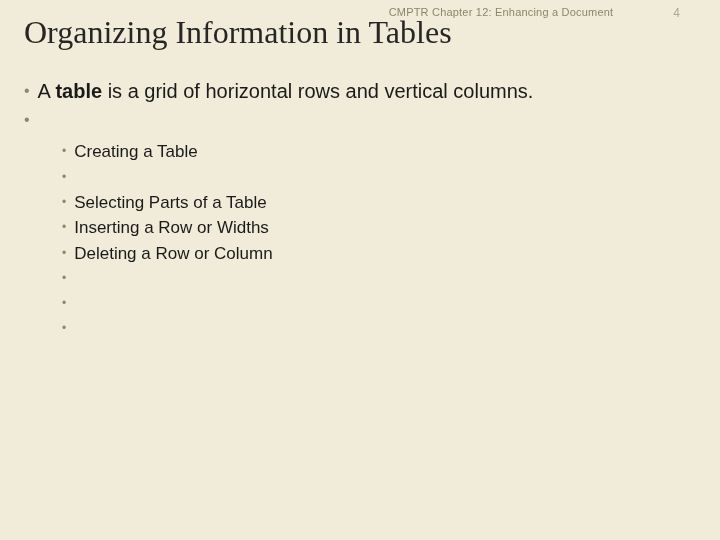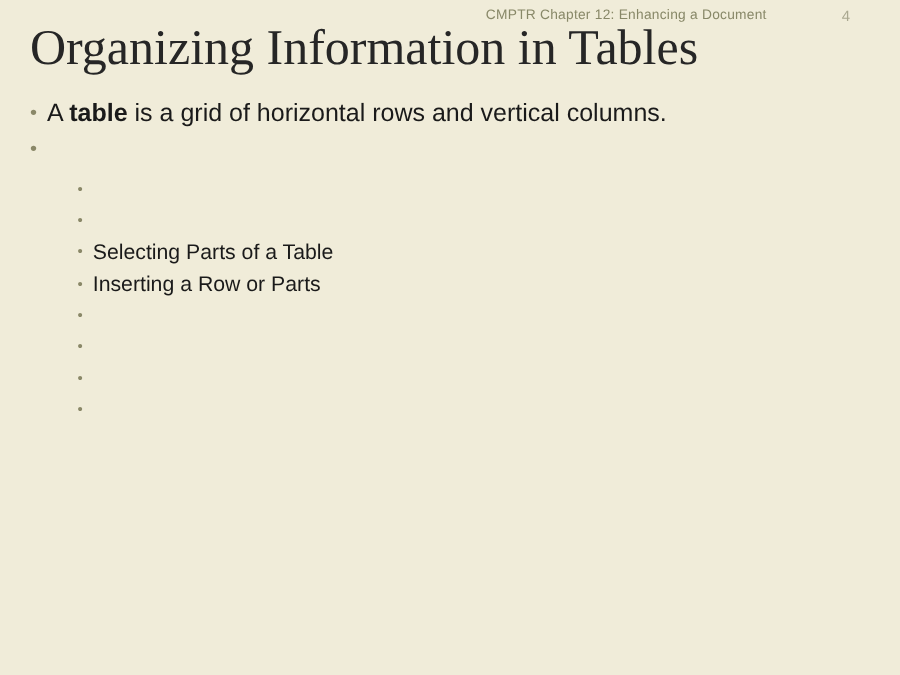--- a/index.html
+++ b/index.html
@@ -30,21 +30,21 @@
   }
   .header-line .pagenum {
     color: #aaa890;
     font-size: 12px;
   }
   .title {
     position: absolute;
     top: 14px;
     left: 24px;
     font-family: Georgia, 'Times New Roman', serif;
-    font-size: 40px;
+    font-size: 32px;
     font-weight: 400;
     color: #262626;
   }
   .content {
     position: absolute;
     top: 78px;
     left: 24px;
     right: 24px;
   }
   .top-item {
@@ -97,34 +97,36 @@
     </span>
   </div>
 
   <div class="top-item">
     <span class="dot">•</span>
   </div>
 
   <div class="sublist">
     <div class="sub-item">
       <span class="dot">•</span>
+      <span>Creating a Table</span>
     </div>
     <div class="sub-item">
       <span class="dot">•</span>
     </div>
     <div class="sub-item">
       <span class="dot">•</span>
       <span>Selecting Parts of a Table</span>
     </div>
     <div class="sub-item">
       <span class="dot">•</span>
-      <span>Inserting a Row or Parts</span>
+      <span>Inserting a Row or Widths</span>
     </div>
     <div class="sub-item">
       <span class="dot">•</span>
+      <span>Deleting a Row or Column</span>
     </div>
     <div class="sub-item">
       <span class="dot">•</span>
     </div>
     <div class="sub-item">
       <span class="dot">•</span>
     </div>
     <div class="sub-item">
       <span class="dot">•</span>
     </div>

